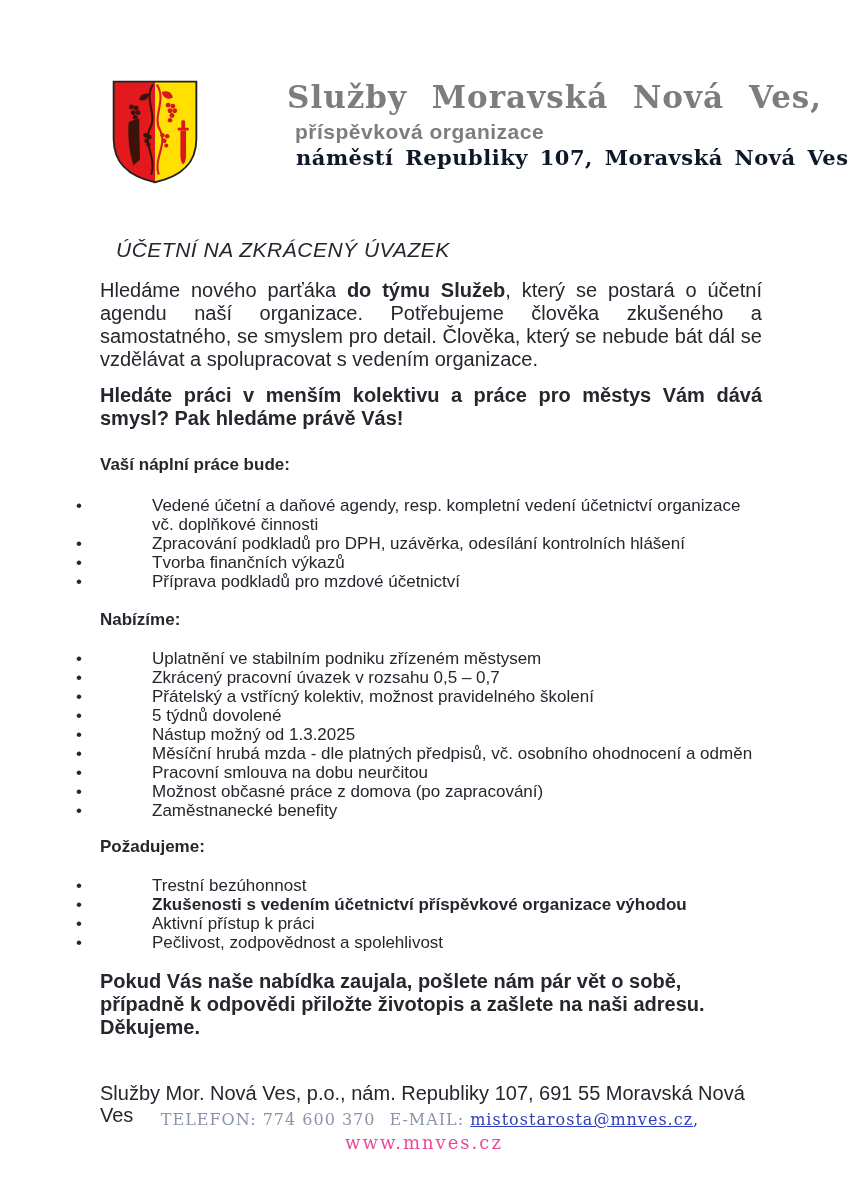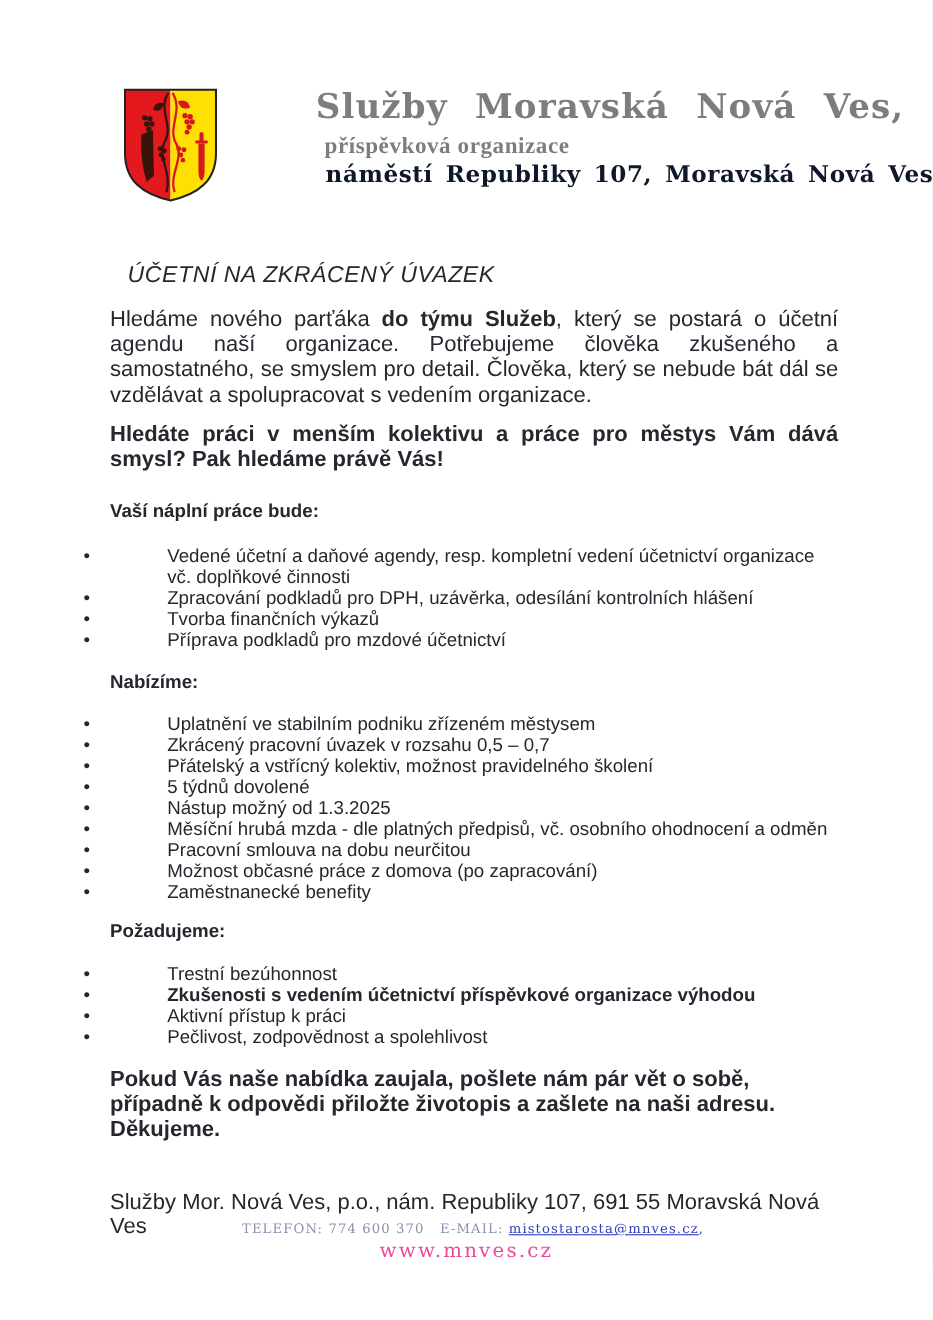--- a/index.html
+++ b/index.html
@@ -17,21 +17,21 @@
   
   .logo{position:absolute;left:108px;top:76px;width:94px;height:110px;}
   .org-name{
     position:absolute;left:287px;top:80px;
     font-family:"DejaVu Serif","Liberation Serif",serif;
     font-weight:bold;font-size:31px;line-height:34px;
     color:#7d7d7d;word-spacing:13px;letter-spacing:1px;white-space:nowrap;
   }
   .org-sub1{
     position:absolute;left:295px;top:120px;
-    font-family:Liberation Serif, serif;
+    font-family:Liberation Sans, sans-serif;
     font-weight:bold;font-size:21px;color:#7d7d7d;letter-spacing:0.5px;white-space:nowrap;
   }
   .org-sub2{
     position:absolute;left:296px;top:145px;
     font-family:"DejaVu Serif","Liberation Serif",serif;
     font-weight:bold;font-size:21px;color:#0f172a;letter-spacing:0.5px;word-spacing:4px;white-space:nowrap;
   }
 
   
   .main{position:absolute;left:100px;right:86px;top:222px;}
@@ -53,21 +53,21 @@
   li{display:flex;font-size:17px;line-height:19px;}
   li .marker{flex:0 0 76px;}
   li .li-text{flex:1 1 auto;}
   li.bold .li-text{font-weight:bold;}
   .closing{margin-top:18px;font-weight:bold;}
   .contact{margin-top:21px;line-height:22px;}
 
   
   .footer{position:absolute;left:0;right:0;top:1110px;text-align:center;
     font-family:"DejaVu Serif","Liberation Serif",serif;}
-  .footer-line1{font-size:12px;letter-spacing:1px;color:#8a93ad;padding-left:12px;}
+  .footer-line1{font-size:16px;letter-spacing:1px;color:#8a93ad;padding-left:12px;}
   .footer-line1 .email-label{margin-left:14px;}
   .footer-link{color:#2e3dbd;text-decoration:underline;}
   .footer-suffix{color:#2e3dbd;text-decoration:none;}
   .footer-line2{font-size:18px;letter-spacing:2px;color:#ec4899;margin-top:3px;}
 </style>
 </head>
 <body>
 
 <div class="page">
 

